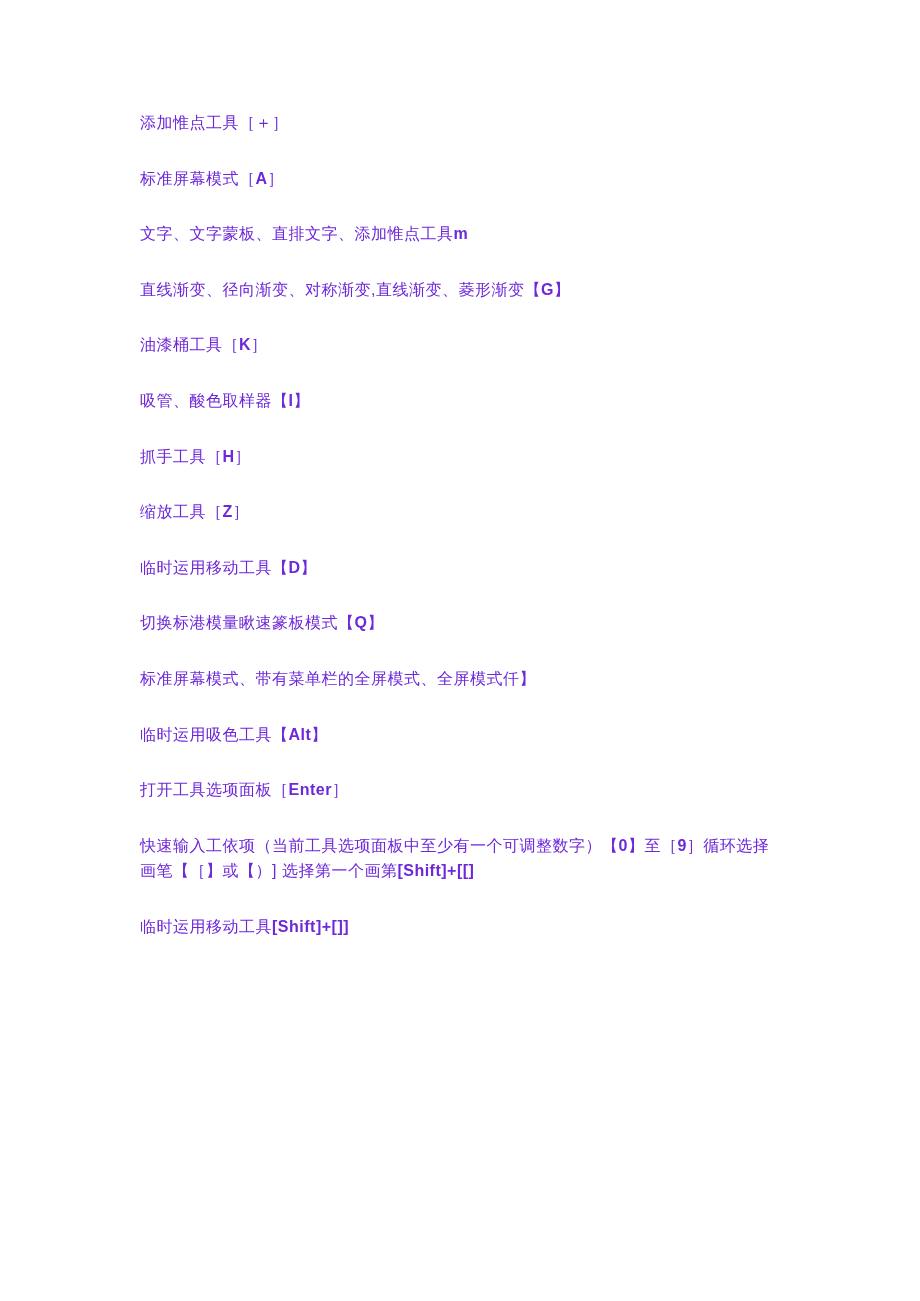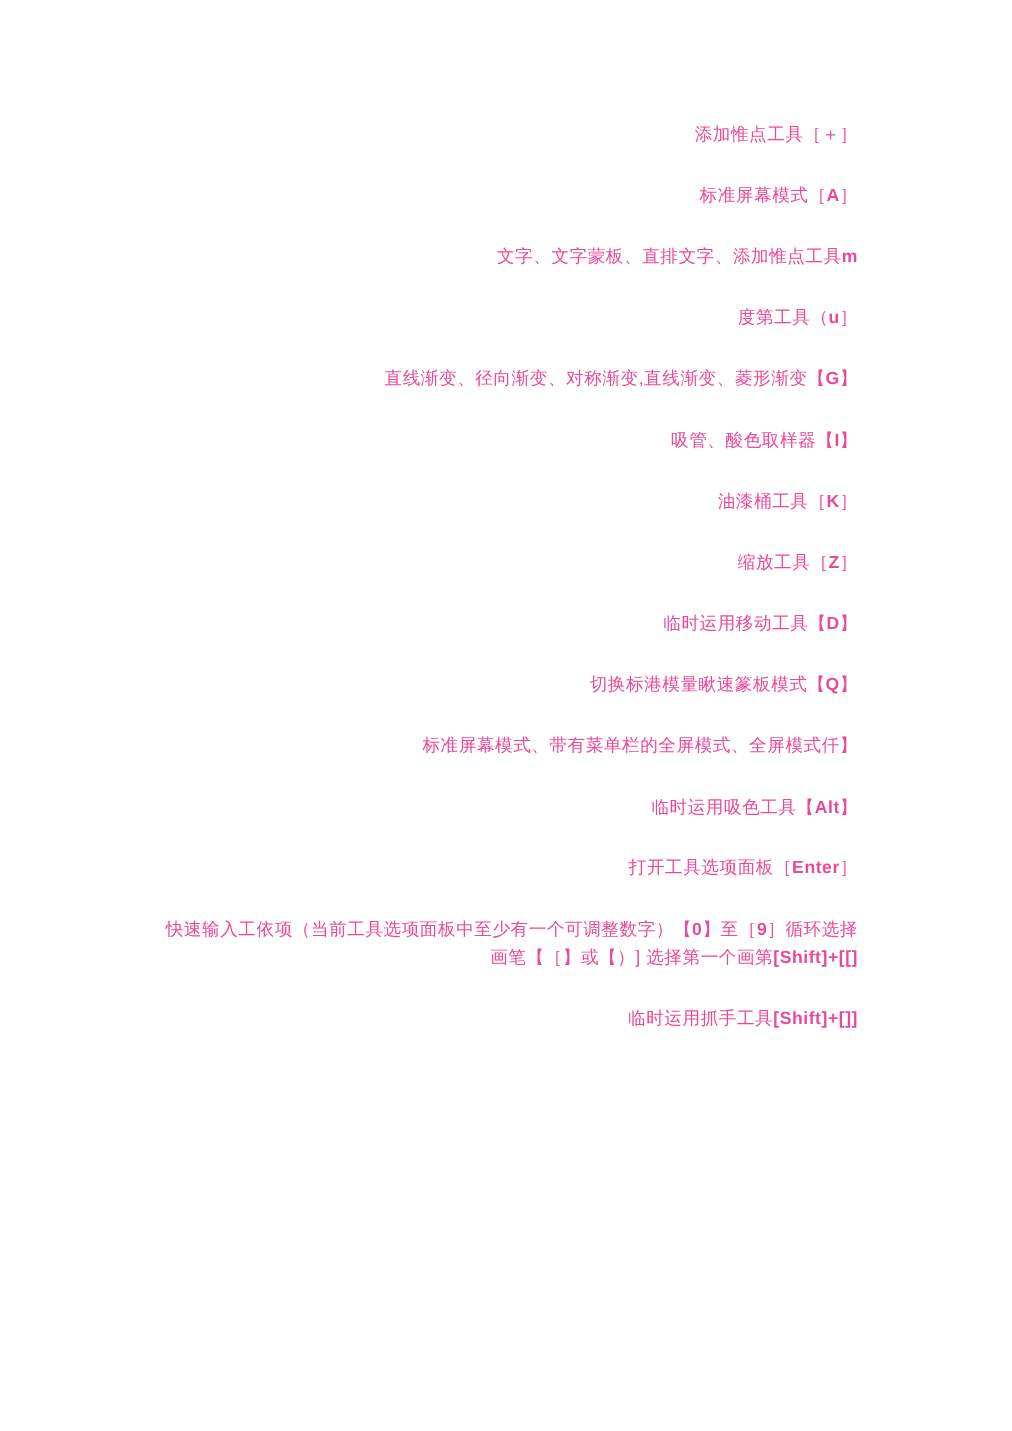--- a/index.html
+++ b/index.html
@@ -9,24 +9,23 @@
     }
     body {
       background: #ffffff;
       font-family: "Microsoft YaHei", "PingFang SC", "Helvetica Neue", Arial, sans-serif;
       padding: 110px 140px 80px 140px;
       width: 920px;
     }
     .line {
       font-size: 16px;
       line-height: 1.6;
-      color: #ec4899;
+      color: #6d28d9;
       margin-bottom: 30px;
       letter-spacing: 0.5px;
-      text-align: right;
     }
     .line .prefix {
       font-weight: 400;
     }
     .line .key {
       font-weight: 700;
     }
   </style>
 </head>
 <body>
@@ -35,30 +34,30 @@
   <div class="line">
     <span class="prefix">添加惟点工具［＋］</span>
   </div>
   <div class="line">
     <span class="prefix">标准屏幕模式［</span><span class="key">A</span><span class="prefix">］</span>
   </div>
   <div class="line">
     <span class="prefix">文字、文字蒙板、直排文字、添加惟点工具</span><span class="key">m</span>
   </div>
   <div class="line">
-    <span class="prefix">度第工具（</span><span class="key">u</span><span class="prefix">］</span>
+    <span class="prefix">直线渐变、径向渐变、对称渐变,直线渐变、菱形渐变【</span><span class="key">G</span><span class="prefix">】</span>
   </div>
   <div class="line">
-    <span class="prefix">直线渐变、径向渐变、对称渐变,直线渐变、菱形渐变【</span><span class="key">G</span><span class="prefix">】</span>
+    <span class="prefix">油漆桶工具［</span><span class="key">K</span><span class="prefix">］</span>
   </div>
   <div class="line">
     <span class="prefix">吸管、酸色取样器【</span><span class="key">I</span><span class="prefix">】</span>
   </div>
   <div class="line">
-    <span class="prefix">油漆桶工具［</span><span class="key">K</span><span class="prefix">］</span>
+    <span class="prefix">抓手工具［</span><span class="key">H</span><span class="prefix">］</span>
   </div>
   <div class="line">
     <span class="prefix">缩放工具［</span><span class="key">Z</span><span class="prefix">］</span>
   </div>
   <div class="line">
     <span class="prefix">临时运用移动工具【</span><span class="key">D</span><span class="prefix">】</span>
   </div>
   <div class="line">
     <span class="prefix">切换标港模量瞅速篆板模式【</span><span class="key">Q</span><span class="prefix">】</span>
   </div>
@@ -68,15 +67,15 @@
   <div class="line">
     <span class="prefix">临时运用吸色工具【</span><span class="key">Alt</span><span class="prefix">】</span>
   </div>
   <div class="line">
     <span class="prefix">打开工具选项面板［</span><span class="key">Enter</span><span class="prefix">］</span>
   </div>
   <div class="line">
     <span class="prefix">快速输入工依项（当前工具选项面板中至少有一个可调整数字）【</span><span class="key">0</span><span class="prefix">】至［</span><span class="key">9</span><span class="prefix">］循环选择画笔【［】或【）] 选择第一个画第</span><span class="key">[Shift]+[[]</span>
   </div>
   <div class="line">
-    <span class="prefix">临时运用抓手工具</span><span class="key">[Shift]+[]]</span>
+    <span class="prefix">临时运用移动工具</span><span class="key">[Shift]+[]]</span>
   </div>
 </div>
 
 </body></html>

